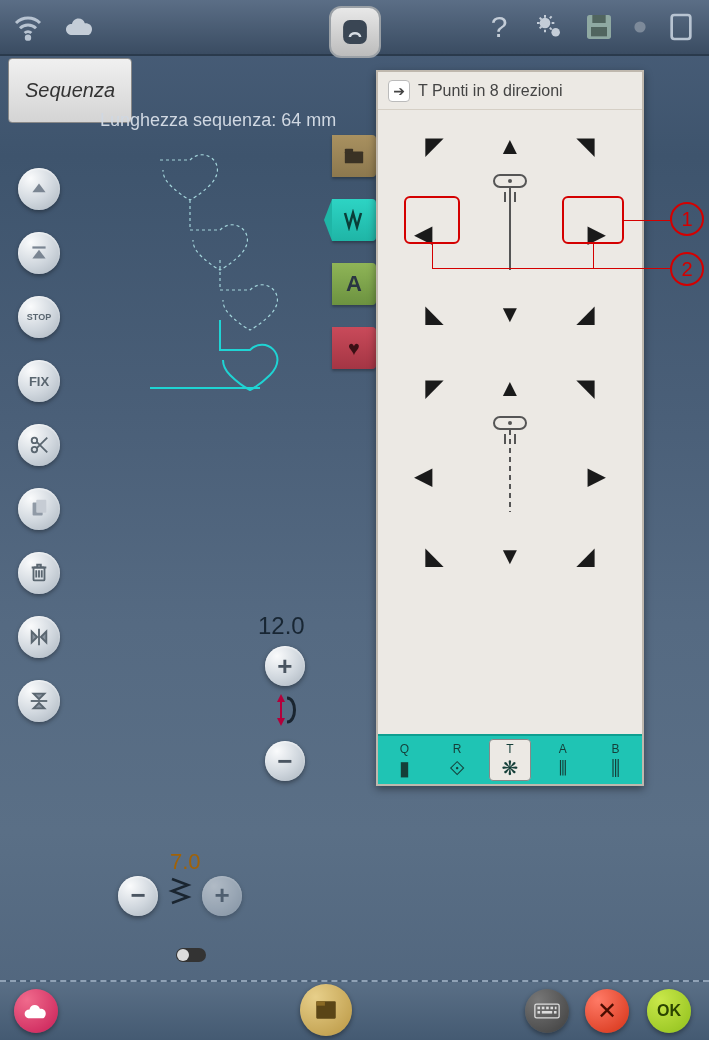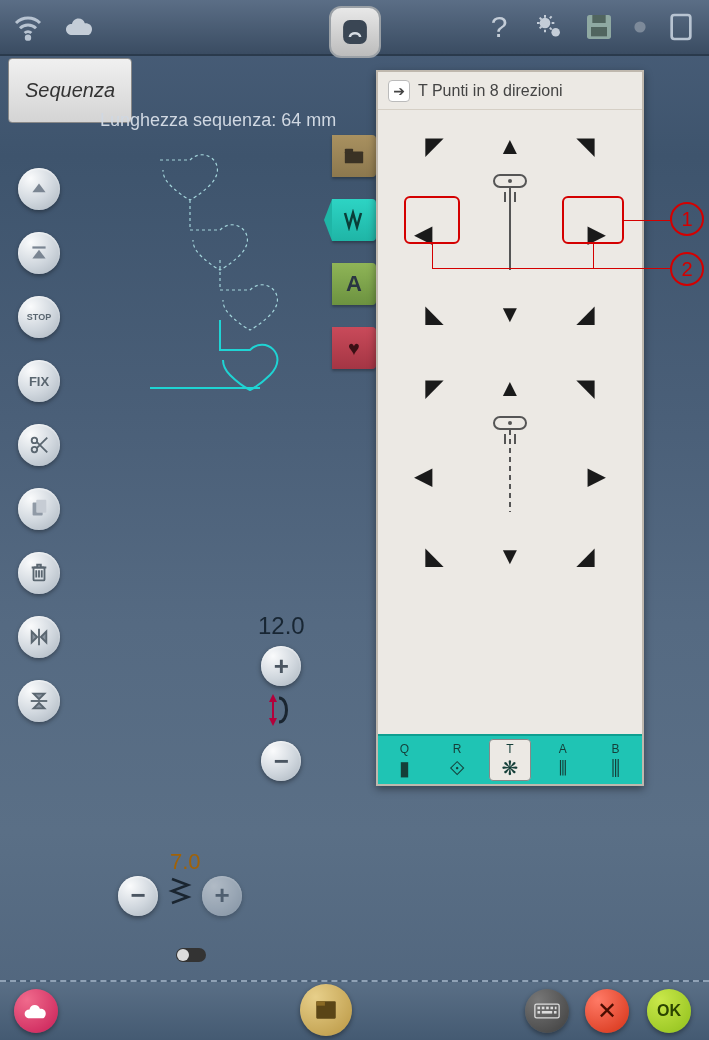--- a/index.html
+++ b/index.html
@@ -61,21 +61,21 @@
   .callout{position:absolute;width:34px;height:34px;border:2px solid #d40000;border-radius:50%;display:flex;align-items:center;justify-content:center;color:#d40000;font-size:20px;background:transparent}
   .leader{position:absolute;height:1px;background:#d40000}
 
   
   .menu-strip{position:absolute;left:0;bottom:0;width:100%;height:50px;background:#1fc4b4;display:flex;align-items:center;justify-content:space-around;border-top:2px solid #0e9f90}
   .menu-item{display:flex;flex-direction:column;align-items:center;gap:2px;font-size:12px;color:#153f39;width:42px}
   .menu-item.sel{background:#ece9e4;border:1px solid #888;border-radius:4px;padding:2px 4px}
   .menu-item .glyph{font-size:20px;line-height:1}
 
   
-  .len-ctrl{position:absolute;left:258px;top:612px;display:flex;flex-direction:column;align-items:center;gap:6px}
+  .len-ctrl{position:absolute;left:258px;top:612px;display:flex;flex-direction:column;align-items:flex-end;gap:6px}
   .len-ctrl .val{font-size:24px;color:#182633}
   .sm-circ{width:40px;height:40px;border-radius:50%;background:radial-gradient(circle at 30% 25%,#fafbfc,#cfd6dd 55%,#a9b3bd);box-shadow:0 2px 5px rgba(0,0,0,.4),inset 0 1px 2px rgba(255,255,255,.7);display:flex;align-items:center;justify-content:center;color:#4a5561;font-size:26px;font-weight:bold}
   .len-icon{font-size:28px;color:#2a3542;position:relative}
 
   .width-ctrl{position:absolute;left:118px;top:875px;display:flex;align-items:center;gap:8px}
   .width-ctrl .val{font-size:22px;color:#a16207;position:absolute;left:52px;top:-26px}
   .width-ctrl .zz{font-size:28px;color:#1a2530}
   .pill{position:absolute;left:176px;top:948px;width:30px;height:14px;border-radius:8px;background:#333;display:flex;align-items:center}
   .pill::after{content:"";width:12px;height:12px;background:#ddd;border-radius:50%;margin-left:1px}
 

